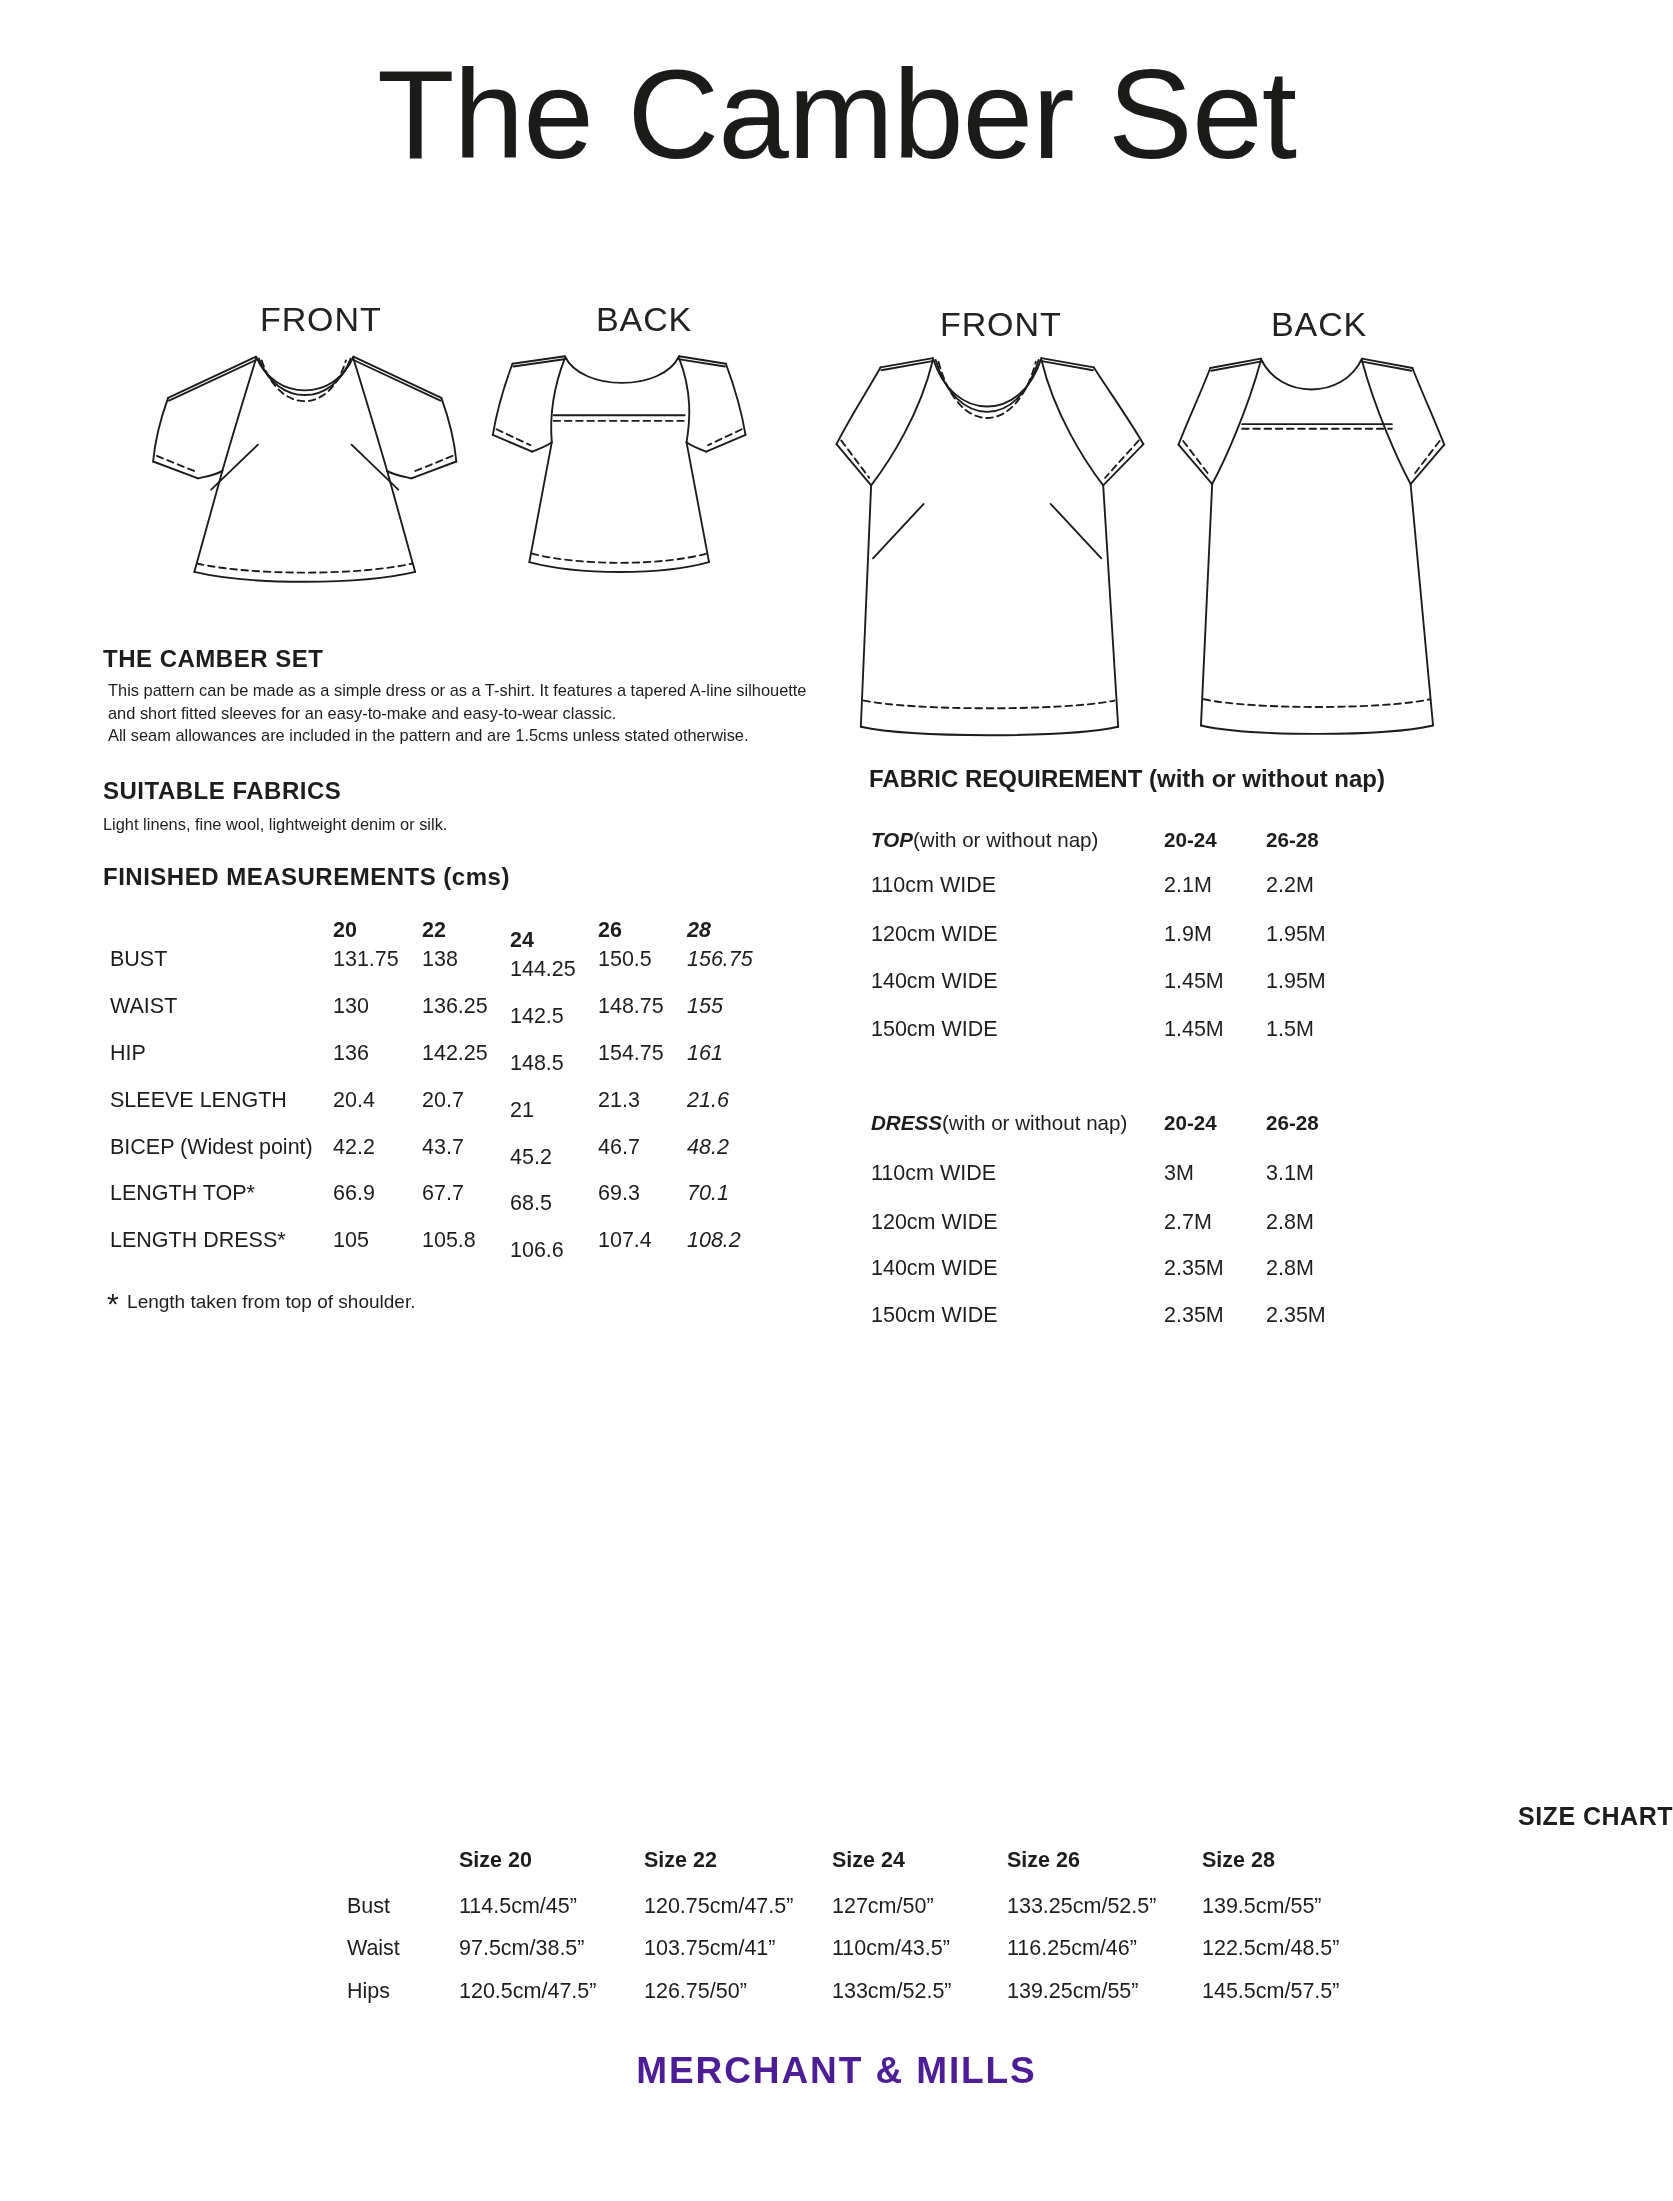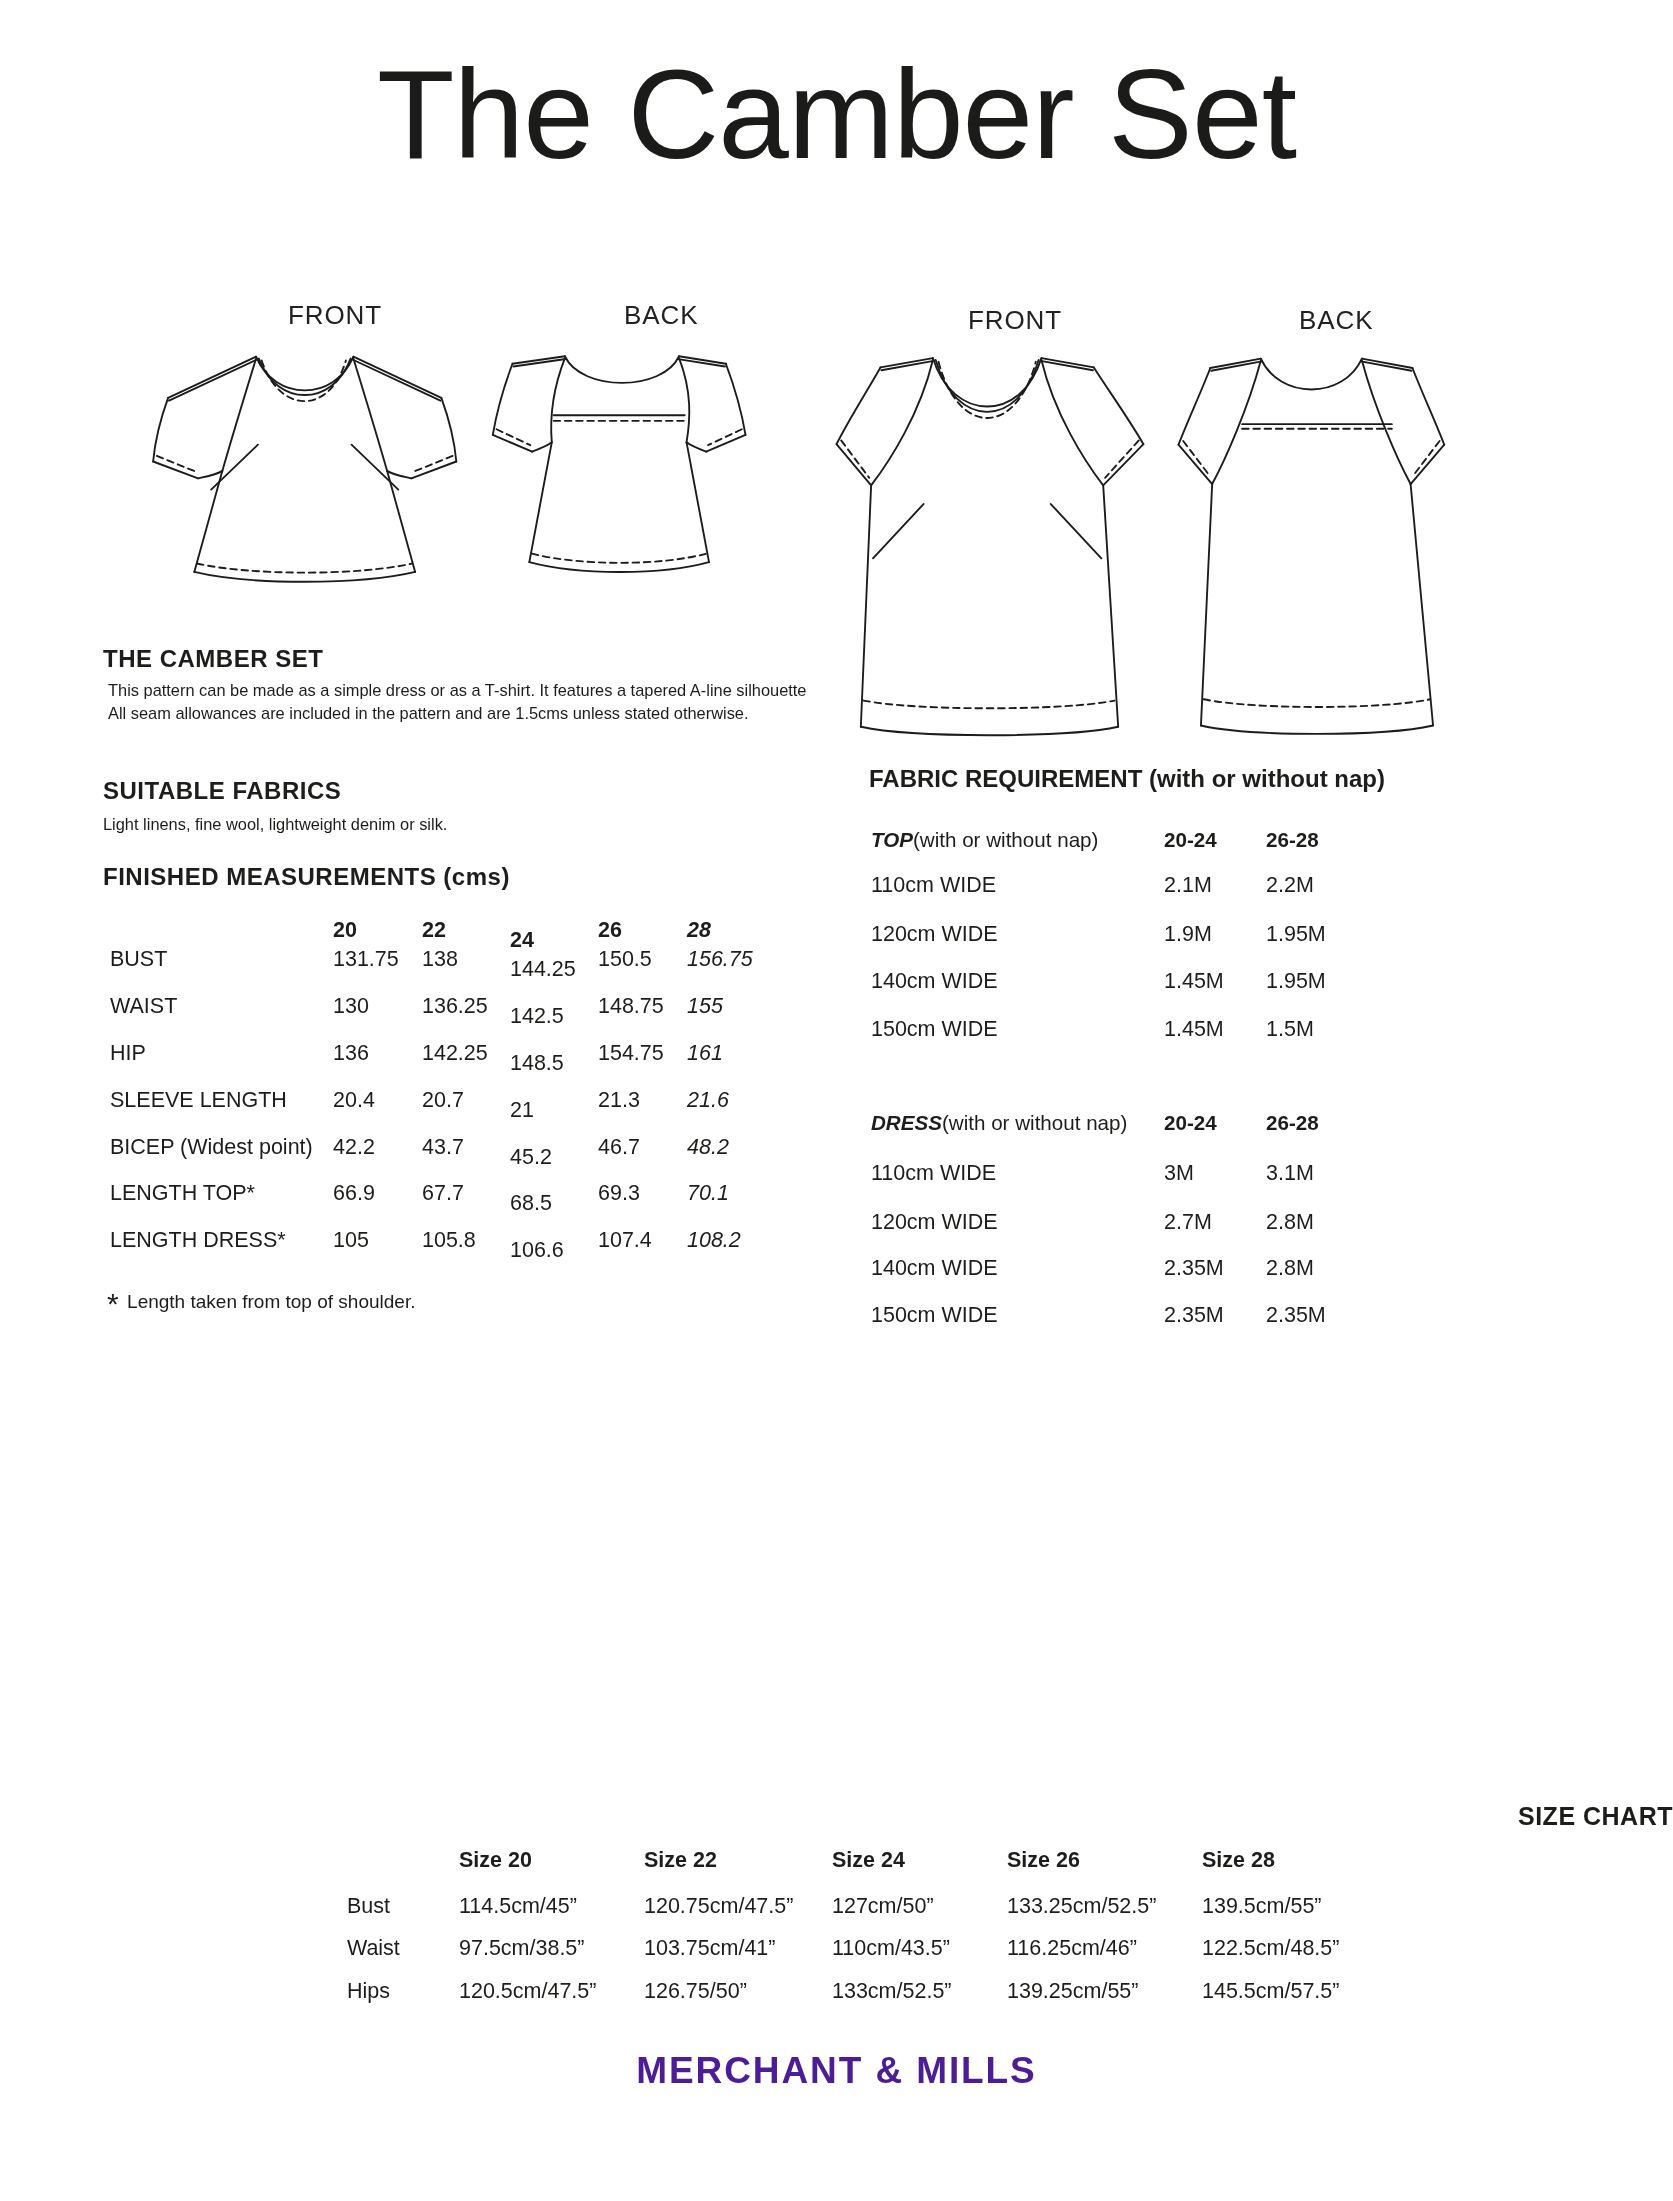--- a/index.html
+++ b/index.html
@@ -4,21 +4,21 @@
 <style>
   html,body { margin:0; padding:0; background:#ffffff; }
   .page {
     position:relative; width:1673px; height:2202px; background:#ffffff;
     font-family:"Liberation Sans", sans-serif; color:#1d1d1b; overflow:hidden;
   }
   .title {
     position:absolute; left:0; right:0; top:51px; text-align:center;
     font-size:127px; line-height:1; font-weight:400; letter-spacing:-0.9px; color:#1b1b19;
   }
-  .dlabel { position:absolute; font-size:26px; letter-spacing:0.9px; color:#222;margin-left:28px; }
+  .dlabel { position:absolute; font-size:34px; letter-spacing:0.9px; color:#222; }
   .h1 { position:absolute; font-weight:bold; font-size:24px; letter-spacing:0.5px; white-space:nowrap; }
   .body-sm { position:absolute; font-size:16.4px; line-height:22.5px; white-space:nowrap; }
   .fn { position:absolute; font-size:19px; white-space:nowrap; }
   .fn .ast { font-size:30px; line-height:19px; vertical-align:-5.6px; margin-right:8.4px; }
   
   .fm-row { position:absolute; left:110px; width:750px; height:28px; font-size:21.5px; }
   .fm-row span { position:absolute; top:0; white-space:nowrap; }
   .fm-hdr { font-weight:bold; }
   .fm-l  { left:0; }
   .fm-v1 { left:223px; } .fm-v2 { left:312px; } .fm-v3 { left:400px;margin-top:10px; }
@@ -158,20 +158,21 @@
       <path d="M44,160 L32,418"></path>
         <path d="M256,160 L280,418"></path>
       <path d="M32,418 C85,430 227,430 280,418"></path>
       <path class="dash" d="M35,390 C88,401 224,401 277,390"></path>
     </svg>
   </div>
 
   <div class="h1" style="left:103px; top:645px;">THE CAMBER SET</div>
   <div class="body-sm" style="left:108px; top:679px;">
     <div>This pattern can be made as a simple dress or as a T-shirt. It features a tapered A-line silhouette</div>
+    <div>and short fitted sleeves for an easy-to-make and easy-to-wear classic.</div>
     <div>All seam allowances are included in the pattern and are 1.5cms unless stated otherwise.</div>
   </div>
 
   <div class="h1" style="left:103px; top:777px;">SUITABLE FABRICS</div>
   <div class="body-sm" style="left:103px; top:813px;">Light linens, fine wool, lightweight denim or silk.</div>
 
   <div class="h1" style="left:103px; top:863px;">FINISHED MEASUREMENTS (cms)</div>
 
   <div class="fm-row fm-hdr" style="top:918px;">
     <span class="fm-v1">20</span>

